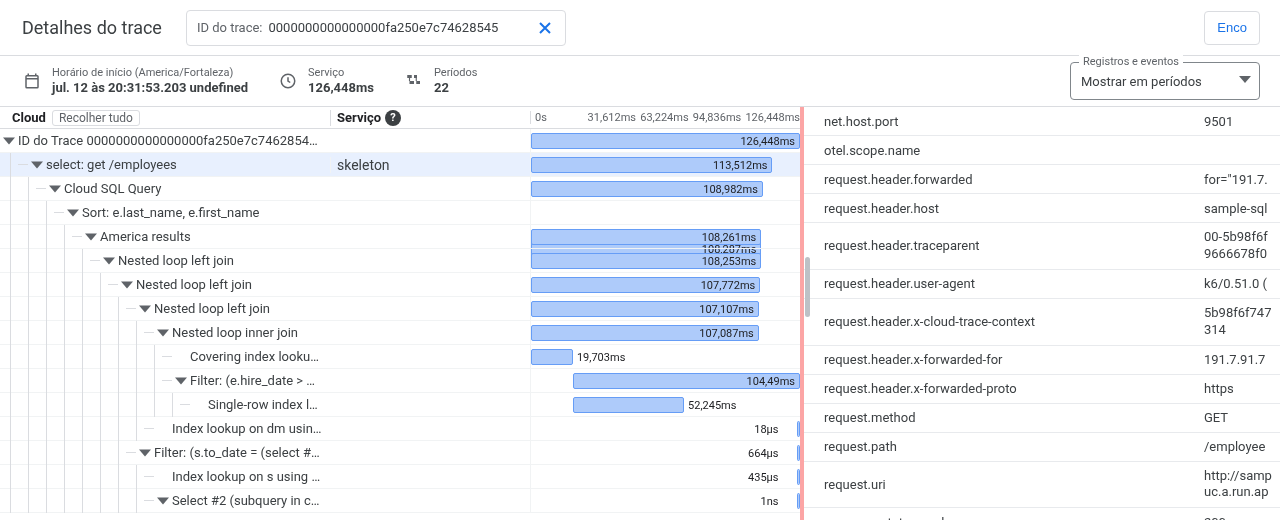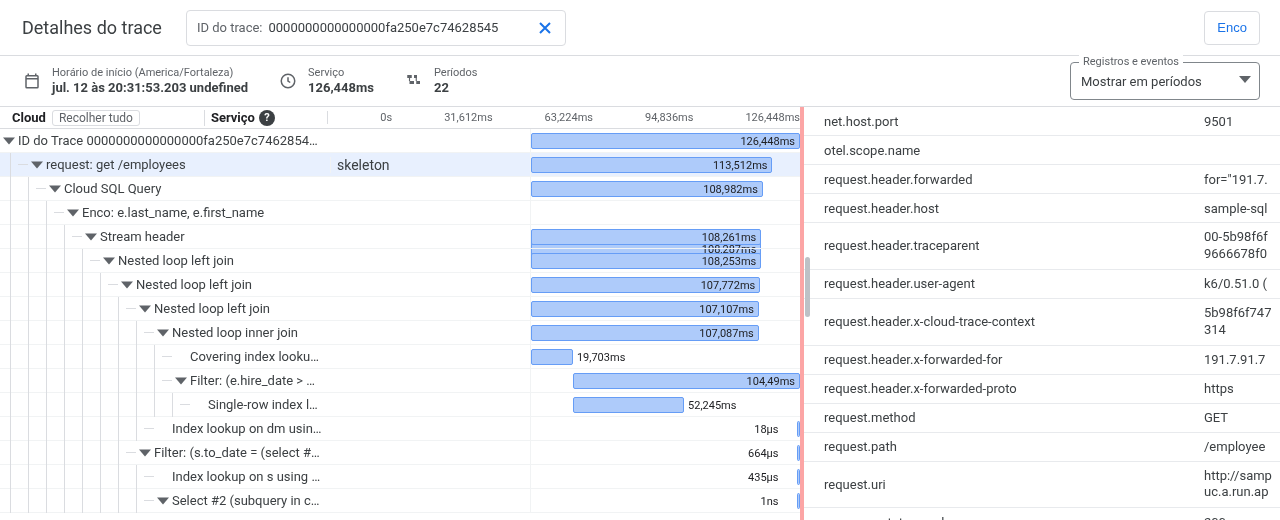--- a/index.html
+++ b/index.html
@@ -179,21 +179,21 @@
     font-size:11px;font-weight:700;
   }
   .col-time-head {
     flex: 1;
     border-left: 1px solid #dadce0;
     display: flex;
     font-size: 11px;
     color: #5f6368;
     position: relative;
   }
-  .tick { flex:1; padding-left:4px; white-space:nowrap;margin-left:48px; }
+  .tick { flex:1; padding-left:4px; white-space:nowrap; }
   
   .rows-scroll {
     flex:1;
     overflow-y: auto;
   }
   .span-row {
     display:flex;
     height: 24px;
     align-items:center;
     border-bottom: 1px solid #f1f3f4;
@@ -416,21 +416,21 @@
           </div>
           <div class="span-row selected">
             <div class="name-cell">
               <span class="tree-spacer" style="width: 8px;"></span>
               <span class="tree-stub"></span>
               <span class="chev">
                 <svg width="12" height="12" viewBox="0 0 10 6">
                   <path d="M0 0 L5 6 L10 0 Z"></path>
                 </svg>
               </span>
-              <span class="name-text">request: get /employees</span>
+              <span class="name-text">select: get /employees</span>
             </div>
             <div class="service-cell">skeleton</div>
             <div class="gantt-cell">
               <div class="bar" style="left: 0%; width: 89.7697%;">
                 <span class="bar-label-inside">113,512ms</span>
               </div>
             </div>
           </div>
           <div class="span-row">
             <div class="name-cell">
@@ -455,42 +455,42 @@
             <div class="name-cell">
               <span class="tree-spacer" style="width: 8px;"></span>
               <span class="tree-spacer" style="width: 8px;"></span>
               <span class="tree-spacer" style="width: 8px;"></span>
               <span class="tree-stub"></span>
               <span class="chev">
                 <svg width="12" height="12" viewBox="0 0 10 6">
                   <path d="M0 0 L5 6 L10 0 Z"></path>
                 </svg>
               </span>
-              <span class="name-text">Enco: e.last_name, e.first_name</span>
+              <span class="name-text">Sort: e.last_name, e.first_name</span>
             </div>
             <div class="service-cell"></div>
             <div class="gantt-cell">
               <div class="bar" style="left: 0%; width: 85.6376%; margin-top: 36px;">
                 <span class="bar-label-inside">108,287ms</span>
               </div>
             </div>
           </div>
           <div class="span-row">
             <div class="name-cell">
               <span class="tree-spacer" style="width: 8px;"></span>
               <span class="tree-spacer" style="width: 8px;"></span>
               <span class="tree-spacer" style="width: 8px;"></span>
               <span class="tree-spacer" style="width: 8px;"></span>
               <span class="tree-stub"></span>
               <span class="chev">
                 <svg width="12" height="12" viewBox="0 0 10 6">
                   <path d="M0 0 L5 6 L10 0 Z"></path>
                 </svg>
               </span>
-              <span class="name-text">Stream header</span>
+              <span class="name-text">America results</span>
             </div>
             <div class="service-cell"></div>
             <div class="gantt-cell">
               <div class="bar" style="left: 0%; width: 85.617%;">
                 <span class="bar-label-inside">108,261ms</span>
               </div>
             </div>
           </div>
           <div class="span-row">
             <div class="name-cell">

